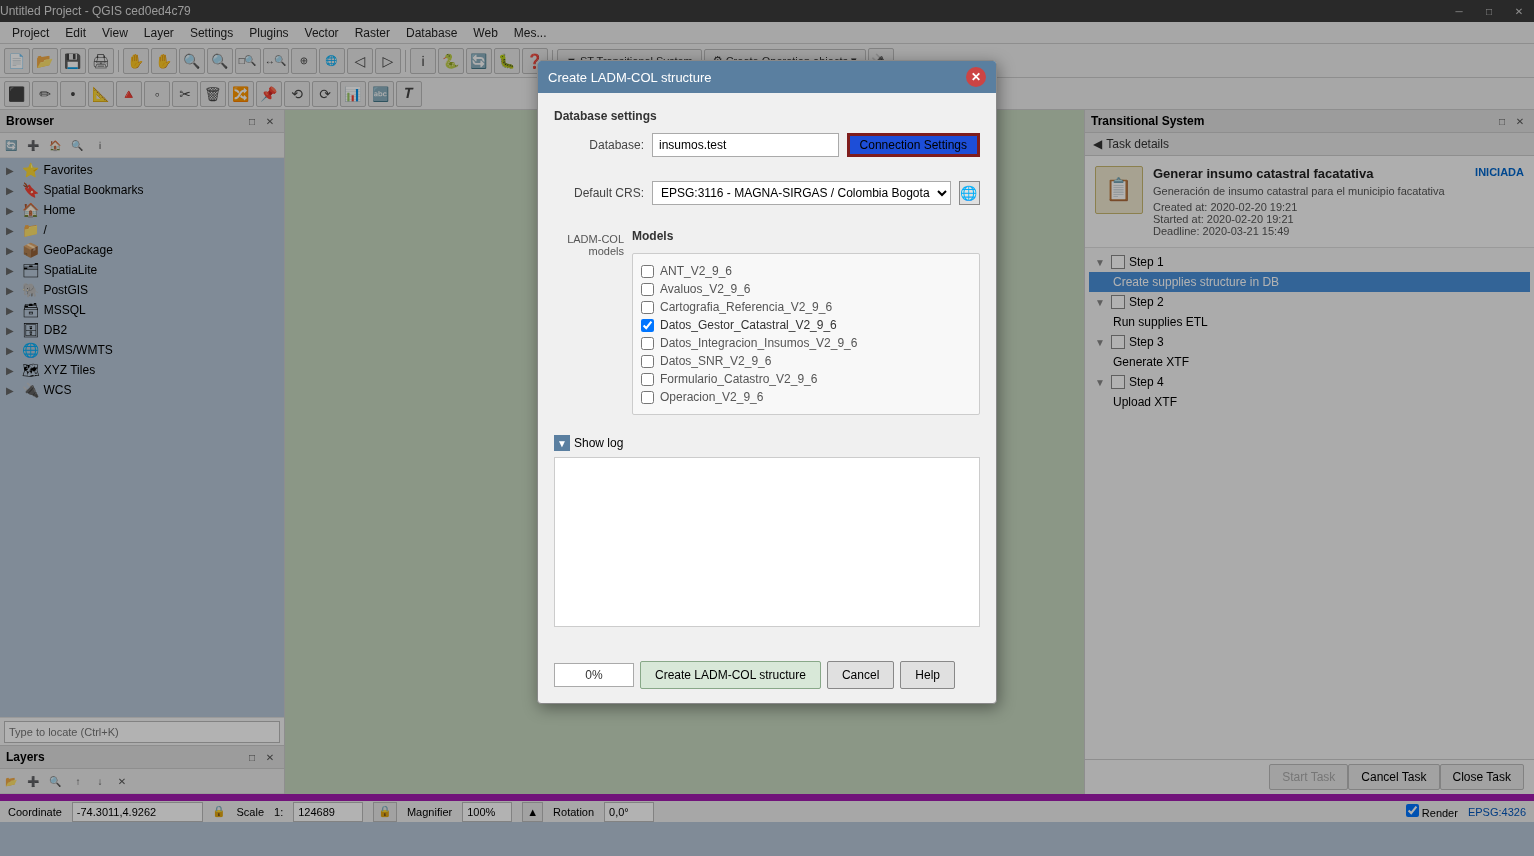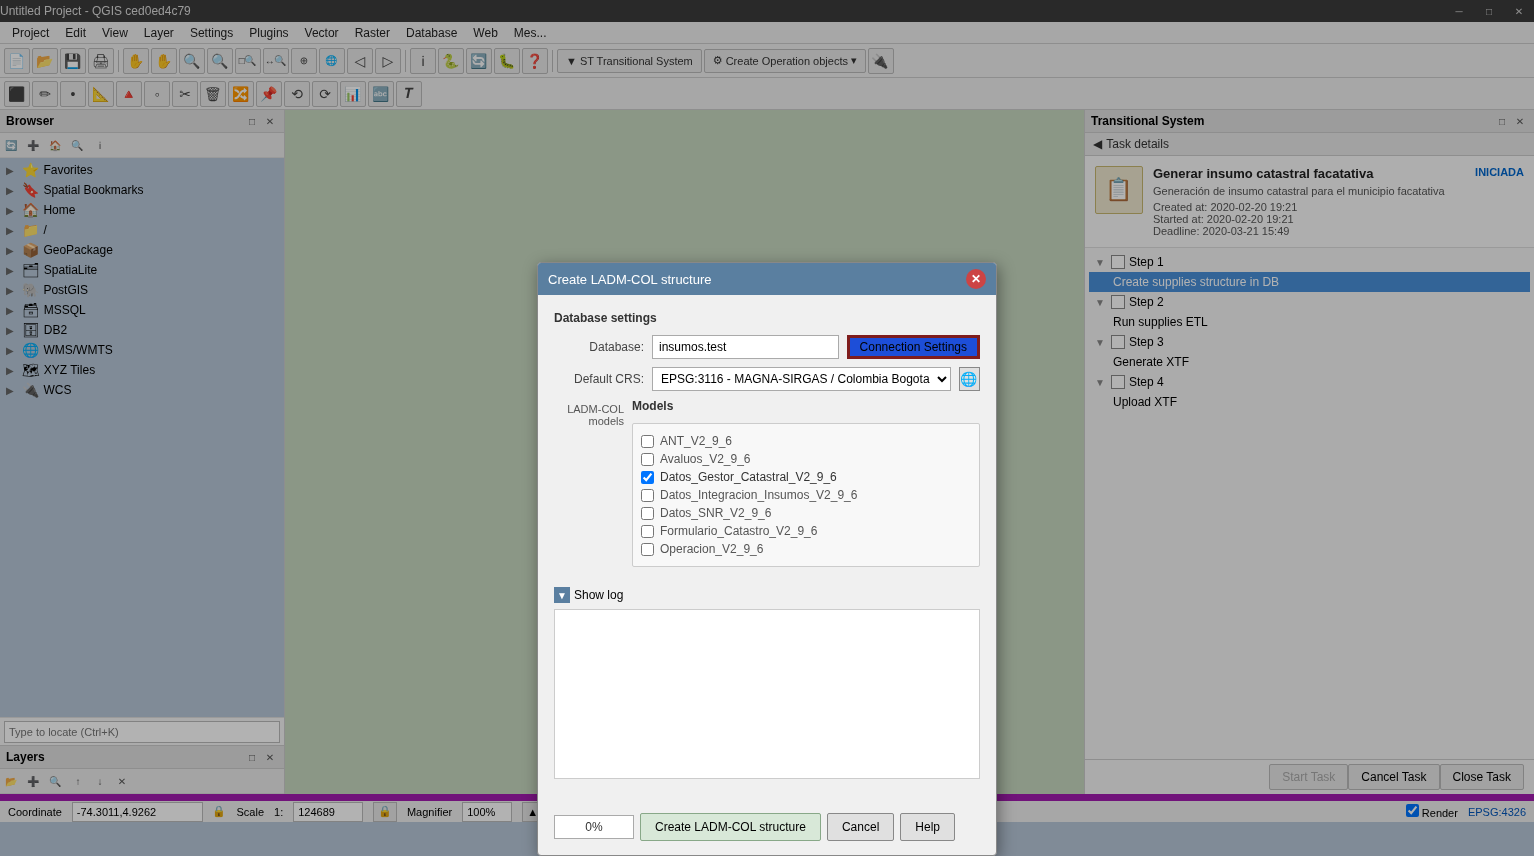--- a/index.html
+++ b/index.html
@@ -322,23 +322,23 @@
       font-size: 11px;
       background: white;
     }
 
     
     .modal-overlay {
       position: absolute;
       top: 0; left: 0; right: 0; bottom: 0;
       background: rgba(0,0,0,0.3);
       display: flex;
-      align-items: flex-end;
+      align-items: flex-start;
       justify-content: center;
-      padding-top: 40px;
+      padding-top: 60px;
       z-index: 100;
     }
     .modal {
       background: #f0f0f0;
       border: 1px solid #888;
       border-radius: 4px;
       width: 460px;
       box-shadow: 2px 4px 16px rgba(0,0,0,0.4);
     }
     .modal-title-bar {
@@ -370,21 +370,21 @@
     }
     .section-header {
       font-weight: bold;
       font-size: 12px;
       margin-bottom: 10px;
       color: #333;
     }
     .form-row {
       display: flex;
       align-items: center;
-      margin-bottom: 8px;
+      margin-bottom: 24px;
       gap: 8px;
     }
     .form-label {
       font-size: 12px;
       color: #444;
       min-width: 90px;
       text-align: right;
     }
     .form-input {
       flex: 1;
@@ -865,20 +865,24 @@
           <div class="models-section">
             <ul class="models-list">
               <li class="model-item">
                 <input type="checkbox" class="model-checkbox" style="">
                 <span>ANT_V2_9_6</span>
               </li>
               <li class="model-item">
                 <input type="checkbox" class="model-checkbox" style="">
                 <span>Avaluos_V2_9_6</span>
               </li>
+              <li class="model-item">
+                <input type="checkbox" class="model-checkbox" style="">
+                <span>Cartografia_Referencia_V2_9_6</span>
+              </li>
               <li class="model-item checked">
                 <input type="checkbox" class="model-checkbox" checked="" style="">
                 <span>Datos_Gestor_Catastral_V2_9_6</span>
               </li>
               <li class="model-item">
                 <input type="checkbox" class="model-checkbox" style="">
                 <span>Datos_Integracion_Insumos_V2_9_6</span>
               </li>
               <li class="model-item">
                 <input type="checkbox" class="model-checkbox" style="">

